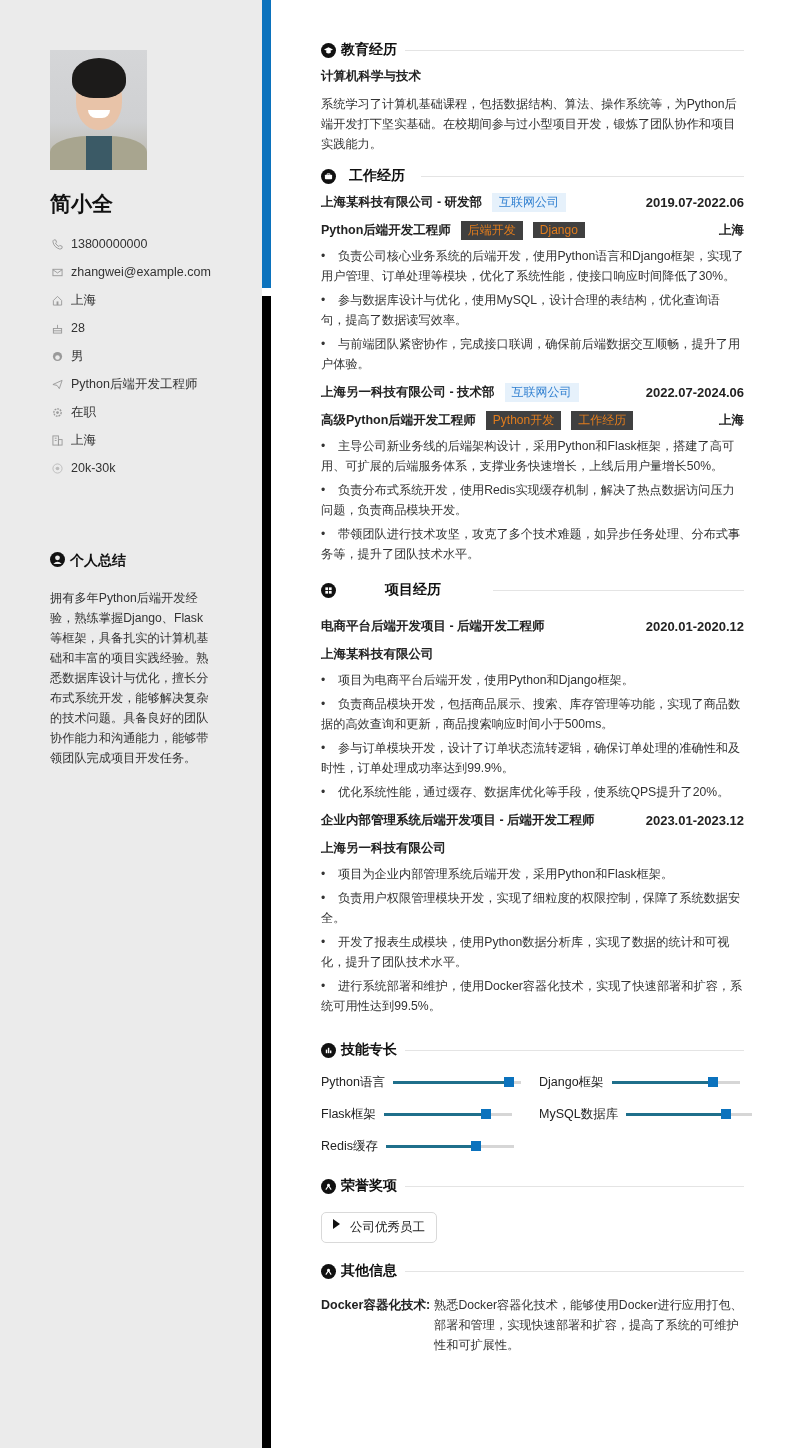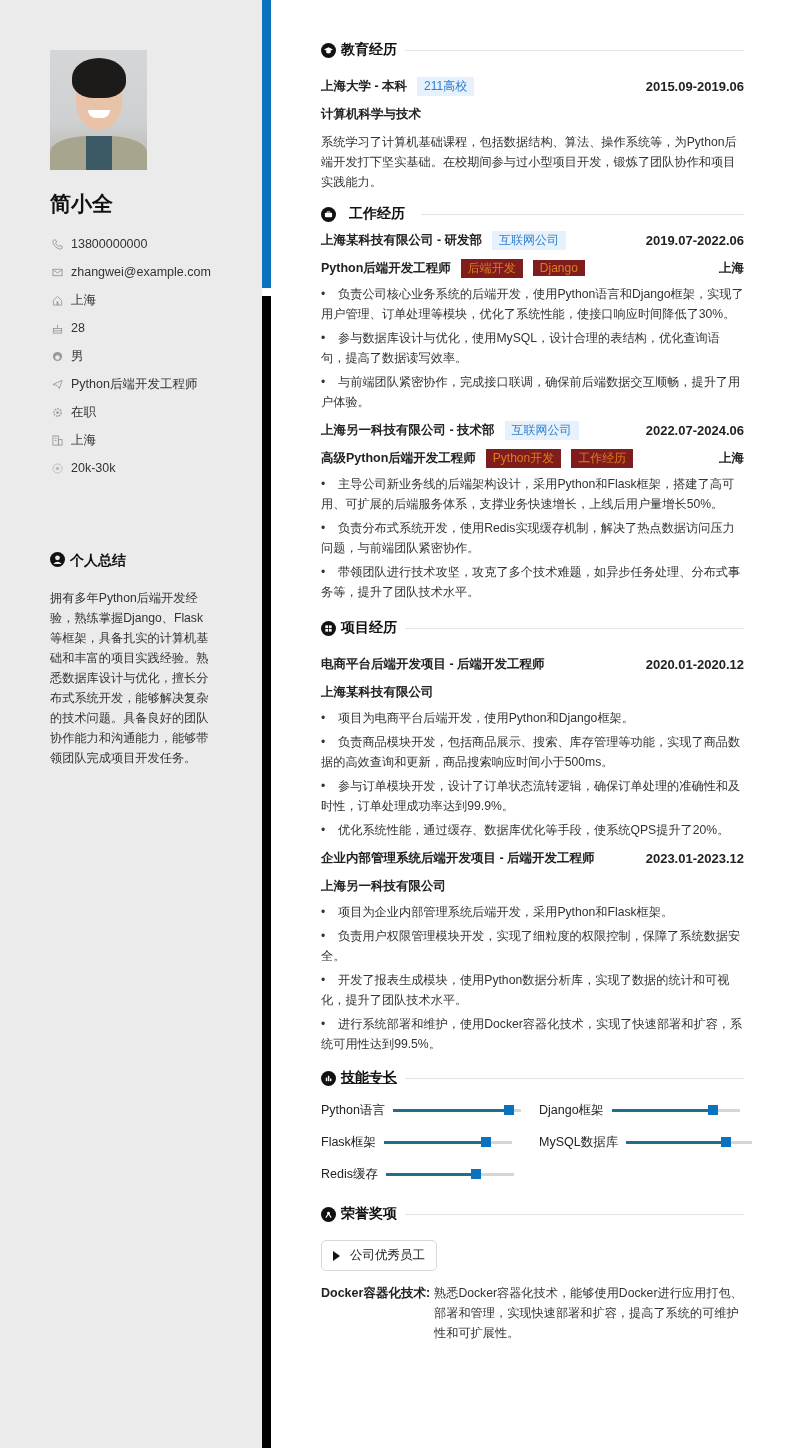--- a/index.html
+++ b/index.html
@@ -33,34 +33,34 @@
   .sec-head .cico { width: 15px; height: 15px; border-radius: 50%; background: #111; margin-right: 5px; display:flex; align-items:center; justify-content:center; }
   .sec-head .cico svg { width: 9px; height: 9px; }
   .sec-head .title { font-size: 14px; font-weight: bold; color: #111; }
   .sec-head .rule { flex: 1; height: 1px; background: #e4e4e4; margin-left: 8px; }
 
   .row { display: flex; align-items: center; justify-content: space-between; height: 28px; }
   .row .left { display: flex; align-items: center; }
   .bold { font-weight: bold; font-size: 12.5px; color: #222; }
   .date { font-weight: bold; font-size: 13px; color: #222; }
   .tag-blue { background: #e6f1fb; color: #2f7fd0; font-size: 12px; padding: 1px 7px; margin-left: 10px; }
-  .tag-orange { background: #7f1d1d; color: #e07c1d; font-size: 12px; padding: 1px 7px; margin-left: 10px; }
+  .tag-orange { background: #404040; color: #e07c1d; font-size: 12px; padding: 1px 7px; margin-left: 10px; }
   .para { font-size: 12.2px; line-height: 20px; color: #333; margin-top: 4px; }
   .bullets { margin-top: 2px; }
   .bullet { font-size: 12.2px; line-height: 20px; color: #333; margin-bottom: 4px; }
   .bullet .dot { display: inline-block; width: 17px; }
 
   .skills { display: grid; grid-template-columns: 210px 213px; row-gap: 12px; column-gap: 8px; margin-top: 10px; }
   .skill { display: flex; align-items: center; height: 20px; }
   .skill .lbl { font-size: 12.5px; color: #222; white-space: nowrap; margin-right: 8px; }
   .skill .track { position: relative; flex: 1; height: 3px; background: #d6d6d6; max-width: 128px; }
   .skill .fill { position: absolute; left: 0; top: 0; height: 3px; background: #1f6f8b; }
   .skill .knob { position: absolute; top: -4px; width: 10px; height: 10px; background: #0b72bd; margin-left: -5px; }
 
-  .award { display: inline-flex; align-items: center; border: 1px solid #d9d9d9; border-radius: 5px; padding: 6px 11px; margin-top: 14px; font-size: 12.5px; color: #222; }
+  .award { display: inline-flex; align-items: flex-start; border: 1px solid #d9d9d9; border-radius: 5px; padding: 6px 11px; margin-top: 14px; font-size: 12.5px; color: #222; }
   .award .tri { width: 0; height: 0; border-left: 7px solid #111; border-top: 5px solid transparent; border-bottom: 5px solid transparent; margin-right: 10px; }
 
   .other { display: flex; margin-top: 12px; }
   .other .k { font-weight: bold; font-size: 12.5px; width: 113px; line-height: 20px; color: #222; }
   .other .v { flex: 1; font-size: 12.2px; line-height: 20px; color: #333; }
 </style>
 </head>
 <body>
 
 <div class="sidebar"></div>
@@ -176,27 +176,20 @@
   <div class="sec-head">
     <span class="cico">
         <svg viewBox="0 0 10 10">
           <path d="M0 4 L5 1.5 L10 4 L5 6.5Z" fill="#fff"></path>
           <path d="M2.5 5.5 L2.5 7.5 Q5 9 7.5 7.5 L7.5 5.5" fill="#fff"></path>
         </svg>
       </span>
     <span class="title">教育经历</span>
     <span class="rule"></span>
   </div>
-  <div class="row" style="margin-top:10px;">
-    <div class="left">
-      <span class="bold">上海大学 - 本科</span>
-      <span class="tag-blue">211高校</span>
-    </div>
-    <span class="date">2015.09-2019.06</span>
-  </div>
   <div class="row">
     <span class="bold">计算机科学与技术</span>
   </div>
   <div class="para">系统学习了计算机基础课程，包括数据结构、算法、操作系统等，为Python后端开发打下坚实基础。在校期间参与过小型项目开发，锻炼了团队协作和项目实践能力。</div>
 
   
   <div class="sec-head" style="margin-top:10px;gap:8px;">
     <span class="cico">
         <svg viewBox="0 0 10 10">
           <rect x="1" y="3" width="8" height="5" rx="1" fill="#fff"></rect>
@@ -241,27 +234,27 @@
     <div class="row">
       <div class="left">
         <span class="bold">高级Python后端开发工程师</span>
         <span class="tag-orange">Python开发</span>
         <span class="tag-orange">工作经历</span>
       </div>
       <span class="bold">上海</span>
     </div>
     <div class="bullets">
       <div class="bullet"><span class="dot">•</span><span>主导公司新业务线的后端架构设计，采用Python和Flask框架，搭建了高可用、可扩展的后端服务体系，支撑业务快速增长，上线后用户量增长50%。</span></div>
-      <div class="bullet"><span class="dot">•</span><span>负责分布式系统开发，使用Redis实现缓存机制，解决了热点数据访问压力问题，与前端团队紧密协作。</span></div>
+      <div class="bullet"><span class="dot">•</span><span>负责分布式系统开发，使用Redis实现缓存机制，解决了热点数据访问压力问题，负责商品模块开发。</span></div>
       <div class="bullet"><span class="dot">•</span><span>带领团队进行技术攻坚，攻克了多个技术难题，如异步任务处理、分布式事务等，提升了团队技术水平。</span></div>
     </div>
   </div>
 
   
-  <div class="sec-head" style="margin-top:14px;">
+  <div class="sec-head" style="margin-top:14px;gap:44px;">
     <span class="cico">
         <svg viewBox="0 0 10 10">
           <rect x="1.5" y="1.5" width="3" height="3" fill="#fff"></rect>
           <rect x="5.5" y="1.5" width="3" height="3" fill="#fff"></rect>
           <rect x="1.5" y="5.5" width="3" height="3" fill="#fff"></rect>
           <rect x="5.5" y="5.5" width="3" height="3" fill="#fff"></rect>
         </svg>
       </span>
     <span class="title">项目经历</span>
     <span class="rule"></span>
@@ -293,21 +286,21 @@
     </div>
     <div class="bullets">
       <div class="bullet"><span class="dot">•</span><span>项目为企业内部管理系统后端开发，采用Python和Flask框架。</span></div>
       <div class="bullet"><span class="dot">•</span><span>负责用户权限管理模块开发，实现了细粒度的权限控制，保障了系统数据安全。</span></div>
       <div class="bullet"><span class="dot">•</span><span>开发了报表生成模块，使用Python数据分析库，实现了数据的统计和可视化，提升了团队技术水平。</span></div>
       <div class="bullet"><span class="dot">•</span><span>进行系统部署和维护，使用Docker容器化技术，实现了快速部署和扩容，系统可用性达到99.5%。</span></div>
     </div>
   </div>
 
   
-  <div class="sec-head" style="margin-top:12px;text-decoration:underline;">
+  <div class="sec-head" style="margin-top:22px;">
     <span class="cico">
         <svg viewBox="0 0 10 10">
           <rect x="2" y="4" width="1.6" height="4" fill="#fff"></rect>
           <rect x="4.3" y="2" width="1.6" height="6" fill="#fff"></rect>
           <rect x="6.6" y="5" width="1.6" height="3" fill="#fff"></rect>
         </svg>
       </span>
     <span class="title">技能专长</span>
     <span class="rule"></span>
   </div>
@@ -359,17 +352,27 @@
       </span>
     <span class="title">荣誉奖项</span>
     <span class="rule"></span>
   </div>
   <div class="award">
     <span class="tri"></span>
     <span>公司优秀员工</span>
   </div>
 
   
+  <div class="sec-head" style="margin-top:16px;">
+    <span class="cico">
+        <svg viewBox="0 0 10 10">
+          <circle cx="5" cy="3.5" r="1.6" fill="#fff"></circle>
+          <path d="M2 8.5 L5 4 L8 8.5" stroke="#fff" stroke-width="1.2" fill="none"></path>
+        </svg>
+      </span>
+    <span class="title">其他信息</span>
+    <span class="rule"></span>
+  </div>
   <div class="other">
     <span class="k">Docker容器化技术:</span>
     <span class="v">熟悉Docker容器化技术，能够使用Docker进行应用打包、部署和管理，实现快速部署和扩容，提高了系统的可维护性和可扩展性。</span>
   </div>
 </div>
 
 </body></html>

